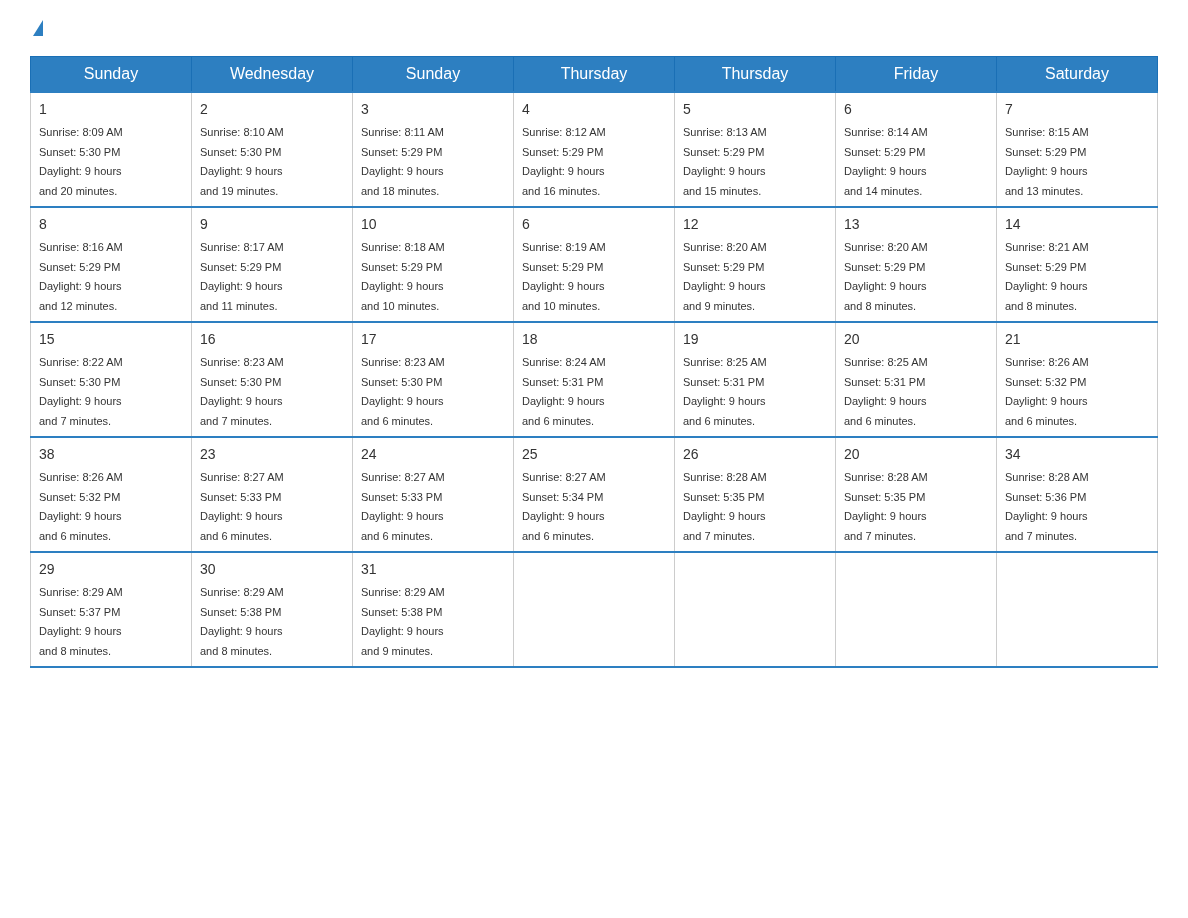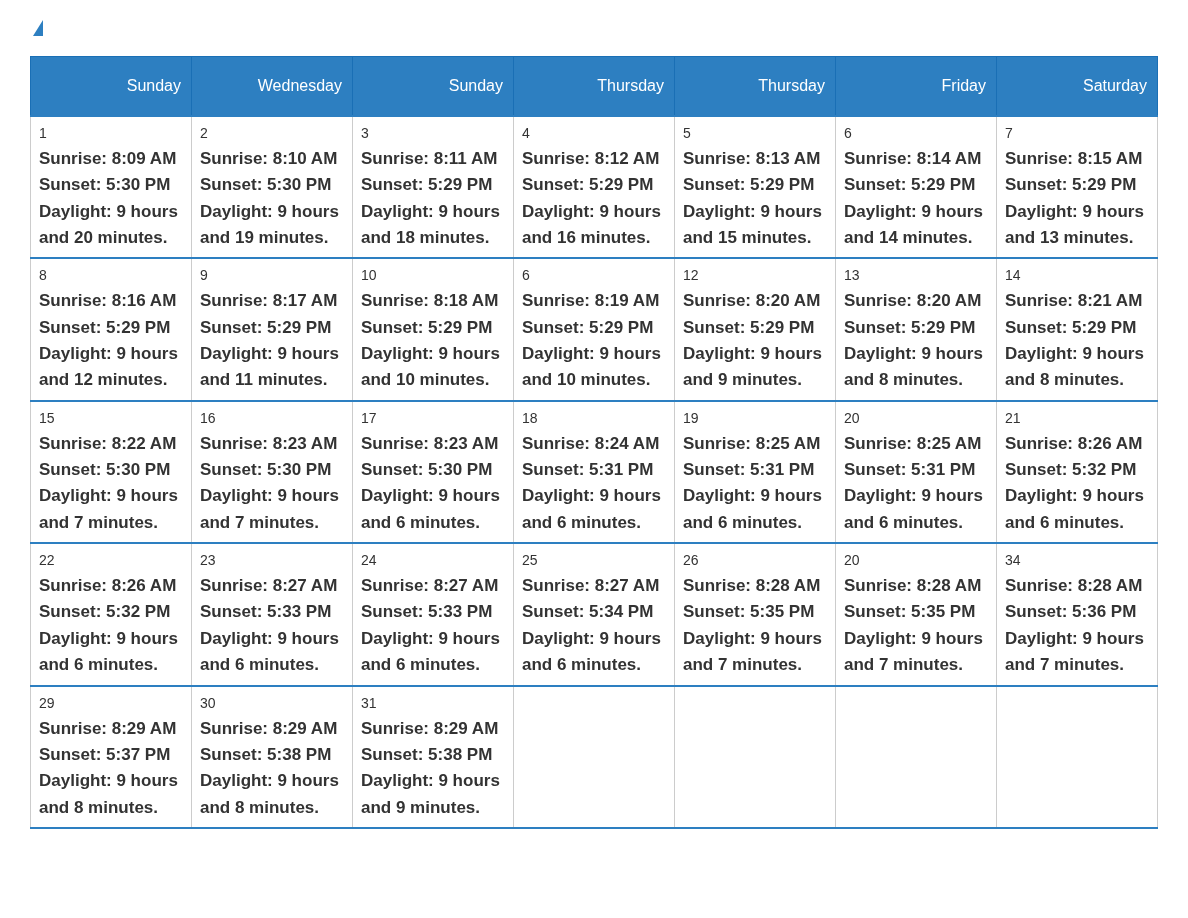--- a/index.html
+++ b/index.html
@@ -33,22 +33,22 @@
     .calendar {
       width: 100%;
       border-collapse: collapse;
       border: 1px solid #aaa;
     }
     .calendar th {
       background-color: #2d7fc1;
       color: white;
       font-size: 16px;
       font-weight: normal;
-      padding: 20px 10px;
-      text-align: right;
+      padding: 8px 10px;
+      text-align: center;
       border: 1px solid #1a6fb5;
     }
     .calendar td {
       vertical-align: top;
       padding: 6px 8px;
       font-size: 13px;
       color: #333;
       border: 1px solid #ccc;
       width: calc(100% / 7);
       min-height: 100px;
@@ -57,23 +57,22 @@
     .calendar tr {
       border-bottom: 2px solid #2d7fc1;
     }
     .day-num {
       font-size: 14px;
       font-weight: normal;
       display: block;
       margin-bottom: 2px;
     }
     .day-info {
-      font-size: 17px;
+      font-size: 11px;
       line-height: 1.55;
-      font-weight: bold;
     }
     .empty-cell {
       background: #fff;
     }
     .logo-wrapper {
       display: flex;
       flex-direction: column;
       align-items: flex-start;
     }
     .logo-line1 {
@@ -213,21 +212,21 @@
         <span class="day-num">20</span>
         <span class="day-info">Sunrise: 8:25 AM<br>Sunset: 5:31 PM<br>Daylight: 9 hours<br>and 6 minutes.</span>
       </td>
         <td>
         <span class="day-num">21</span>
         <span class="day-info">Sunrise: 8:26 AM<br>Sunset: 5:32 PM<br>Daylight: 9 hours<br>and 6 minutes.</span>
       </td>
       </tr>
       <tr>
         <td>
-        <span class="day-num">22</span>
+        <span class="day-num">38</span>
         <span class="day-info">Sunrise: 8:26 AM<br>Sunset: 5:32 PM<br>Daylight: 9 hours<br>and 6 minutes.</span>
       </td>
         <td>
         <span class="day-num">23</span>
         <span class="day-info">Sunrise: 8:27 AM<br>Sunset: 5:33 PM<br>Daylight: 9 hours<br>and 6 minutes.</span>
       </td>
         <td>
         <span class="day-num">24</span>
         <span class="day-info">Sunrise: 8:27 AM<br>Sunset: 5:33 PM<br>Daylight: 9 hours<br>and 6 minutes.</span>
       </td>

